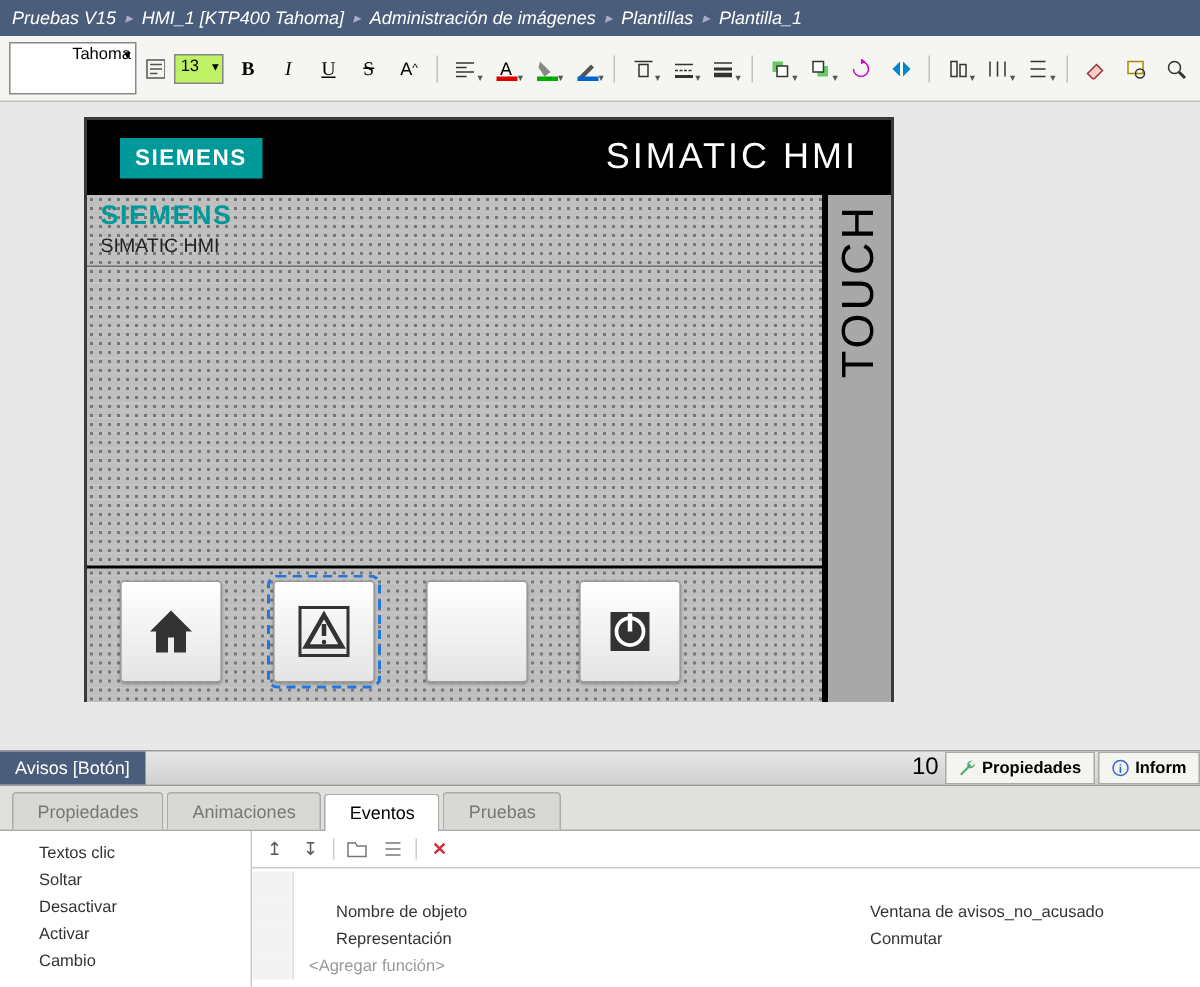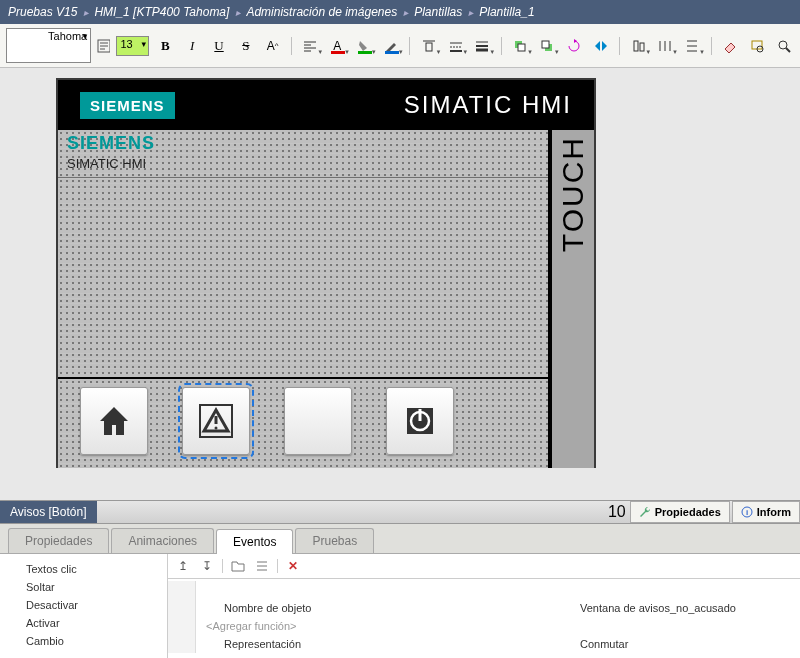--- a/index.html
+++ b/index.html
@@ -570,23 +570,23 @@
           <div class="c1"></div>
           <div class="c2"></div>
         </div>
       <div class="ev-row">
         <div class="gutter"></div>
         <div class="c1 indent">Nombre de objeto</div>
         <div class="c2">Ventana de avisos_no_acusado</div>
       </div>
       <div class="ev-row">
         <div class="gutter"></div>
-        <div class="c1"><span class="placeholder">&lt;Agregar función&gt;</span></div>
-        <div class="c2"></div>
+        <div class="c1 indent">Representación</div>
+        <div class="c2">Conmutar</div>
       </div>
       <div class="ev-row">
         <div class="gutter"></div>
-        <div class="c1 indent">Representación</div>
-        <div class="c2">Conmutar</div>
+        <div class="c1"><span class="placeholder">&lt;Agregar función&gt;</span></div>
+        <div class="c2"></div>
       </div>
     </div>
   </div>
 </div>
 
 </body></html>

